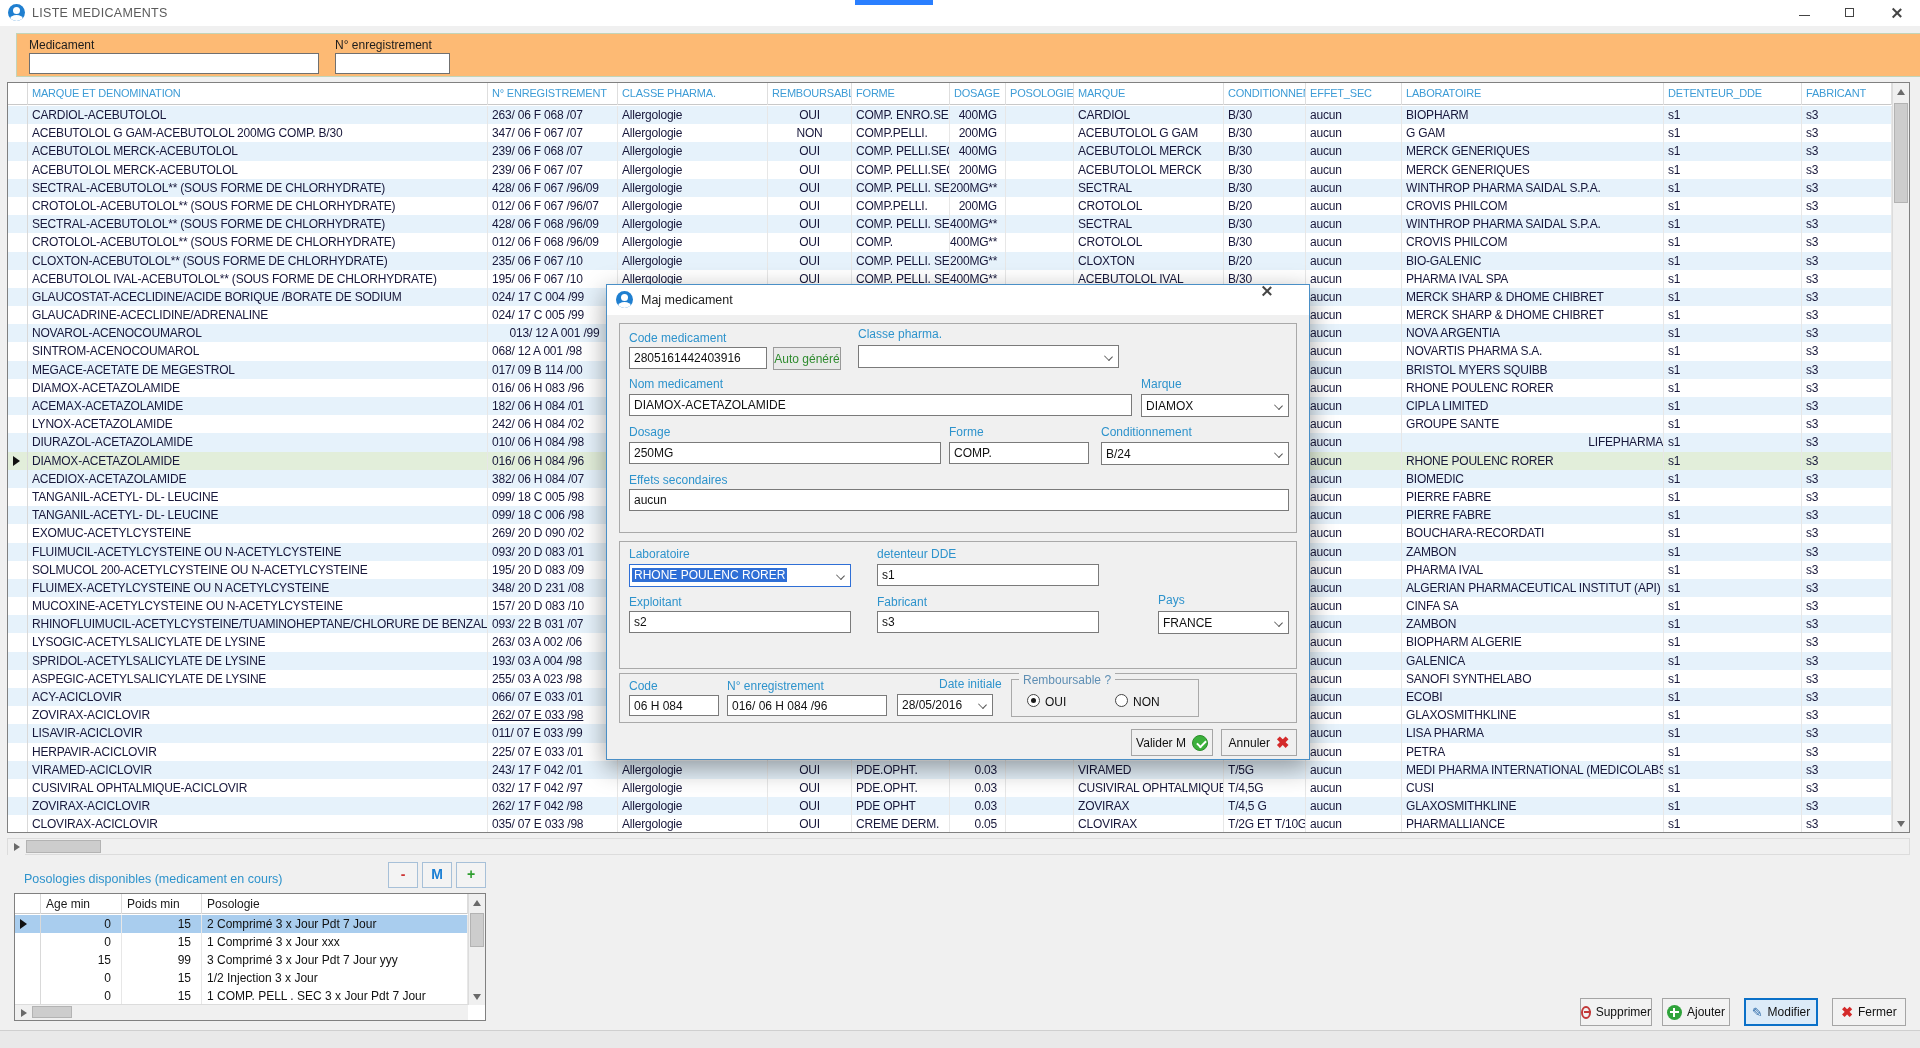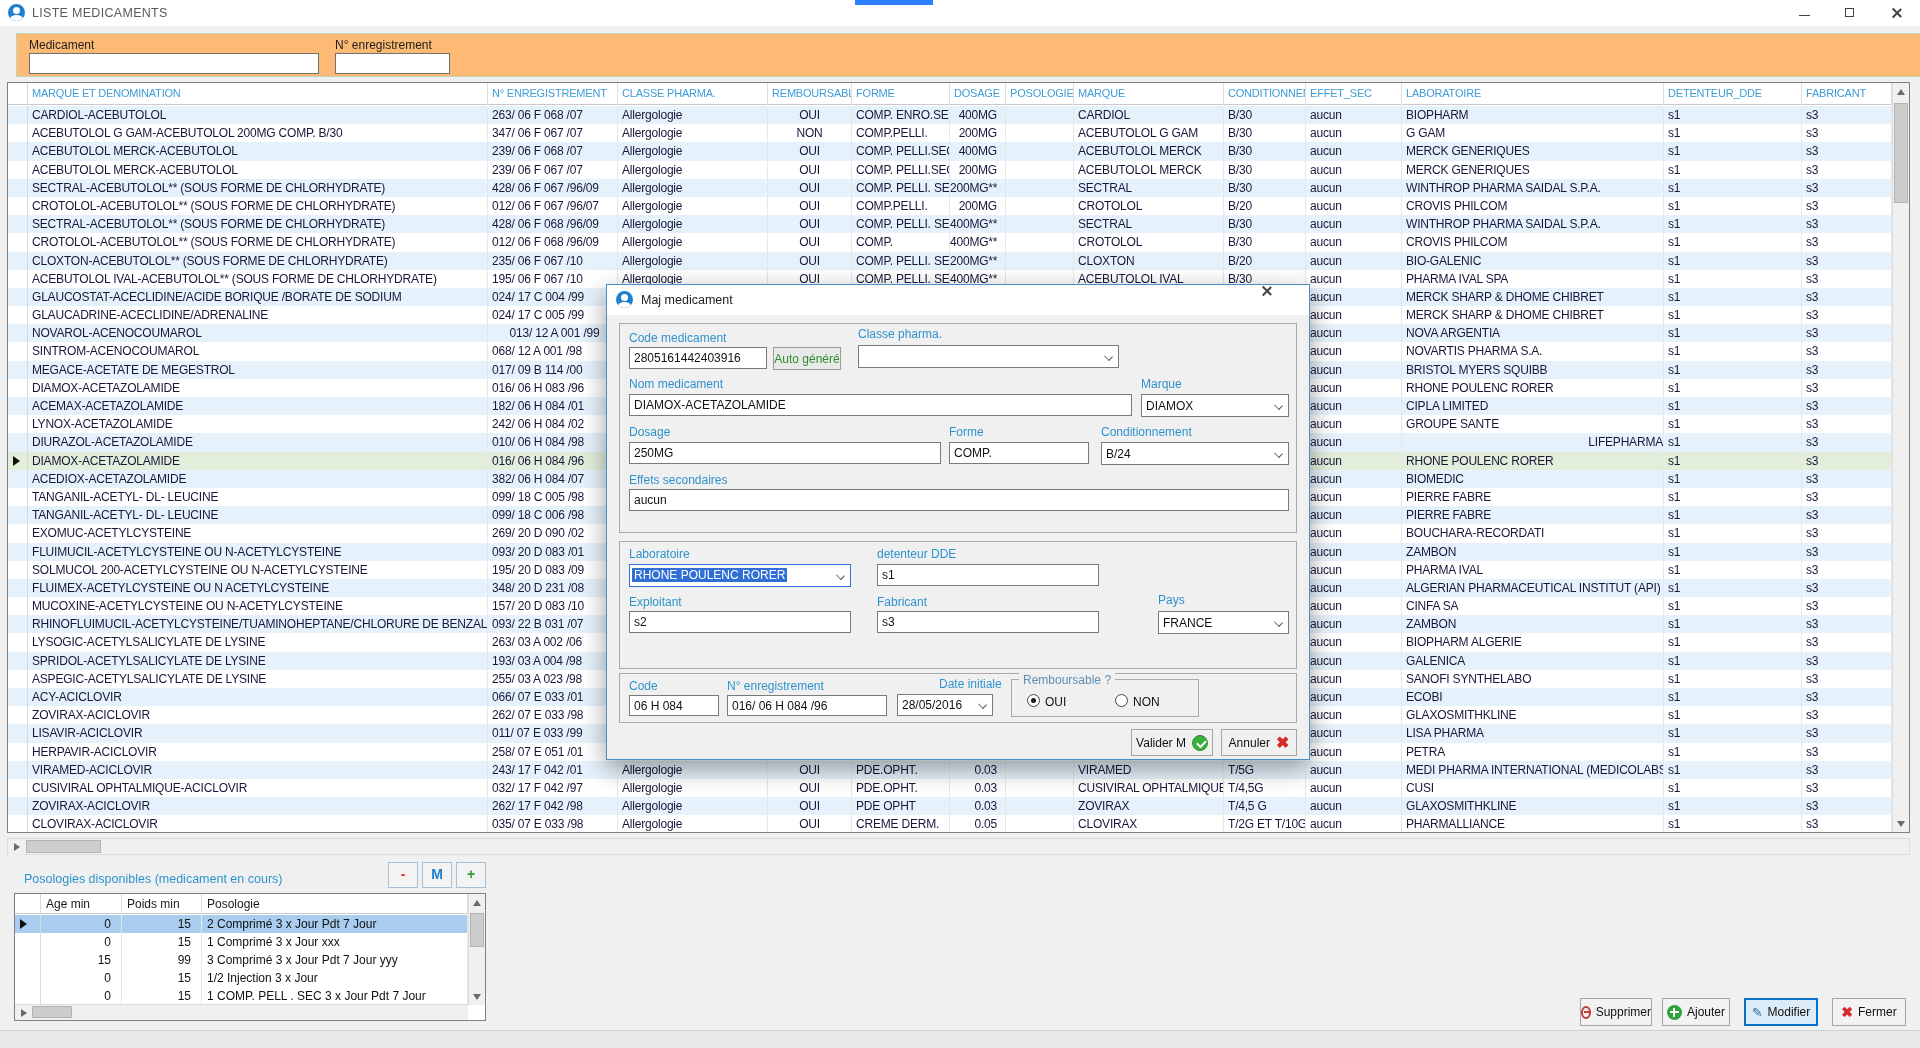--- a/index.html
+++ b/index.html
@@ -678,21 +678,21 @@
         <div class="mg-cell" style="width: 150px;"></div>
         <div class="mg-cell" style="width: 82px;"></div>
         <div class="mg-cell" style="width: 96px;">aucun</div>
         <div class="mg-cell" style="width: 262px;">ECOBI</div>
         <div class="mg-cell" style="width: 138px;">s1</div>
         <div class="mg-cell" style="width: 90px;">s3</div>
       </div>
       <div class="mg-row">
         <div class="mg-ind"></div>
         <div class="mg-cell" style="width: 460px;">ZOVIRAX-ACICLOVIR</div>
-        <div class="mg-cell" style="width: 130px;">262/ 07 E 033 /98</div>
+        <div class="mg-cell" style="width: 130px; text-decoration: underline;">262/ 07 E 033 /98</div>
         <div class="mg-cell" style="width: 150px;"></div>
         <div class="mg-cell center" style="width: 84px;"></div>
         <div class="mg-cell" style="width: 98px;"></div>
         <div class="mg-cell right" style="width: 56px;"></div>
         <div class="mg-cell" style="width: 68px;"></div>
         <div class="mg-cell" style="width: 150px;"></div>
         <div class="mg-cell" style="width: 82px;"></div>
         <div class="mg-cell" style="width: 96px;">aucun</div>
         <div class="mg-cell" style="width: 262px;">GLAXOSMITHKLINE</div>
         <div class="mg-cell" style="width: 138px;">s1</div>
@@ -710,21 +710,21 @@
         <div class="mg-cell" style="width: 150px;"></div>
         <div class="mg-cell" style="width: 82px;"></div>
         <div class="mg-cell" style="width: 96px;">aucun</div>
         <div class="mg-cell" style="width: 262px;">LISA PHARMA</div>
         <div class="mg-cell" style="width: 138px;">s1</div>
         <div class="mg-cell" style="width: 90px;">s3</div>
       </div>
       <div class="mg-row">
         <div class="mg-ind"></div>
         <div class="mg-cell" style="width: 460px;">HERPAVIR-ACICLOVIR</div>
-        <div class="mg-cell" style="width: 130px;">258/ 07 E 051 /01</div>
+        <div class="mg-cell" style="width: 130px;">225/ 07 E 033 /01</div>
         <div class="mg-cell" style="width: 150px;"></div>
         <div class="mg-cell center" style="width: 84px;"></div>
         <div class="mg-cell" style="width: 98px;"></div>
         <div class="mg-cell right" style="width: 56px;"></div>
         <div class="mg-cell" style="width: 68px;"></div>
         <div class="mg-cell" style="width: 150px;"></div>
         <div class="mg-cell" style="width: 82px;"></div>
         <div class="mg-cell" style="width: 96px;">aucun</div>
         <div class="mg-cell" style="width: 262px;">PETRA</div>
         <div class="mg-cell" style="width: 138px;">s1</div>

